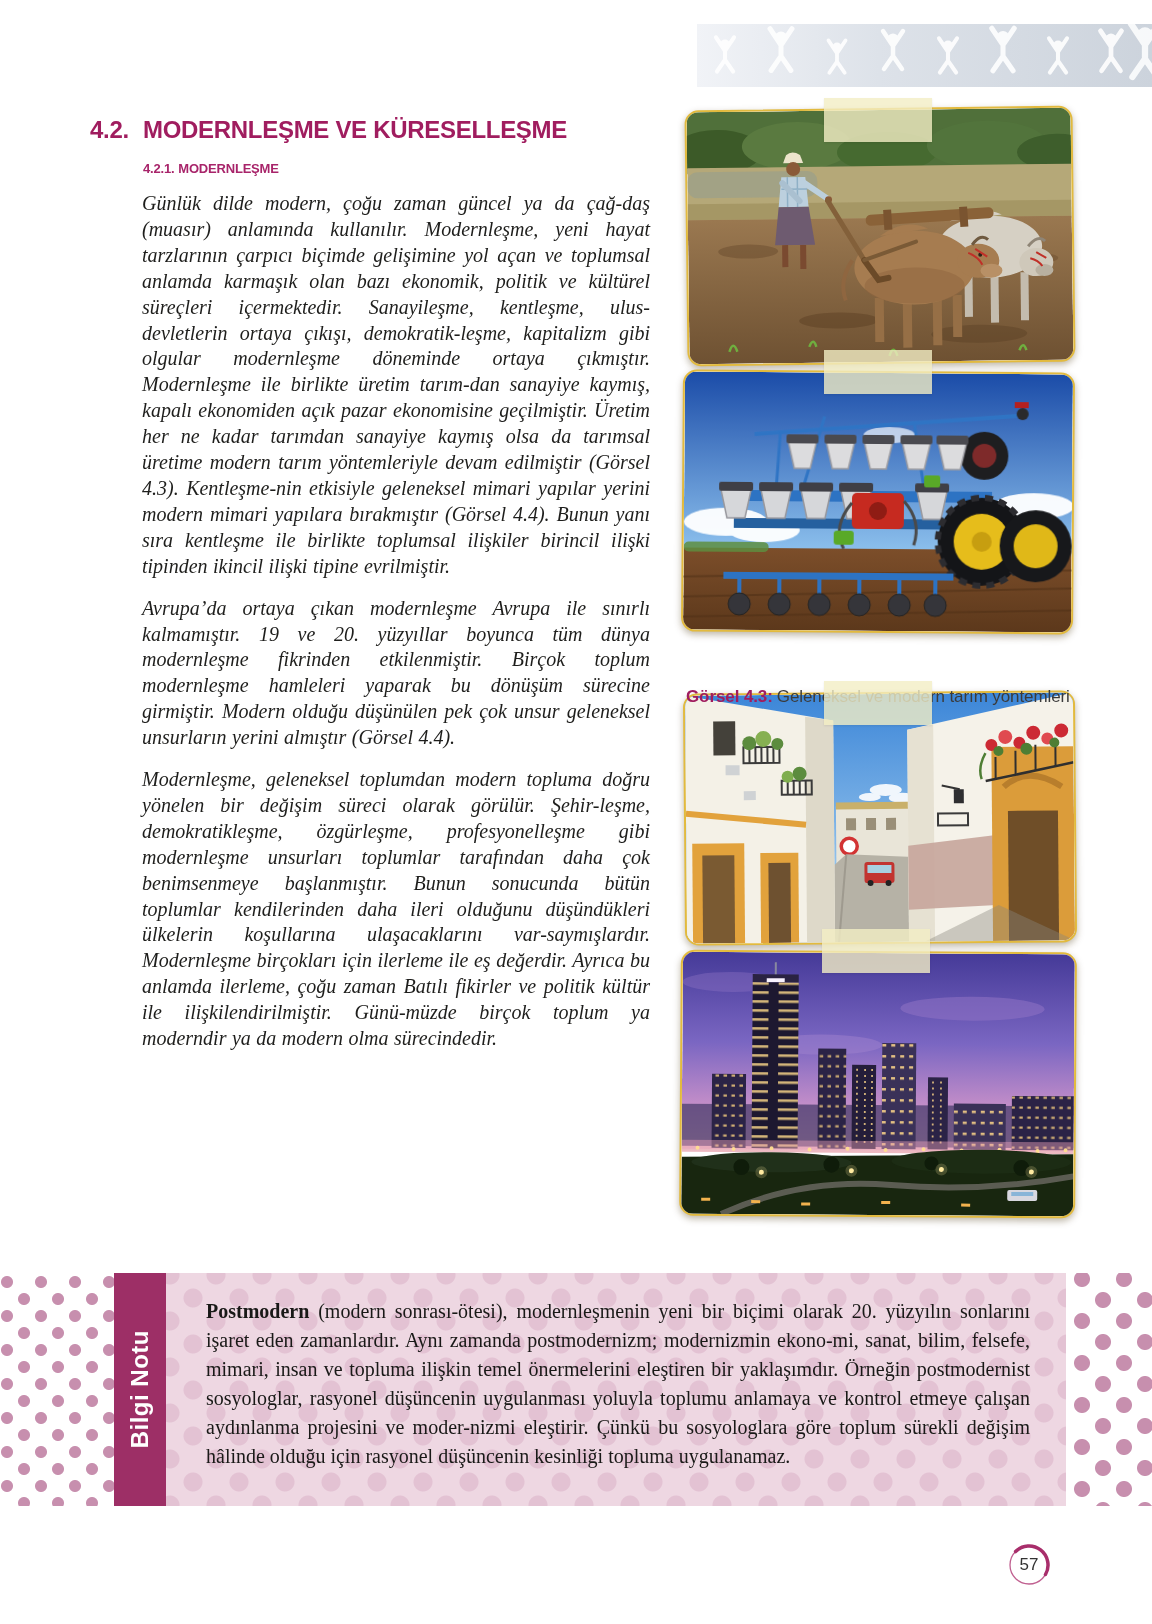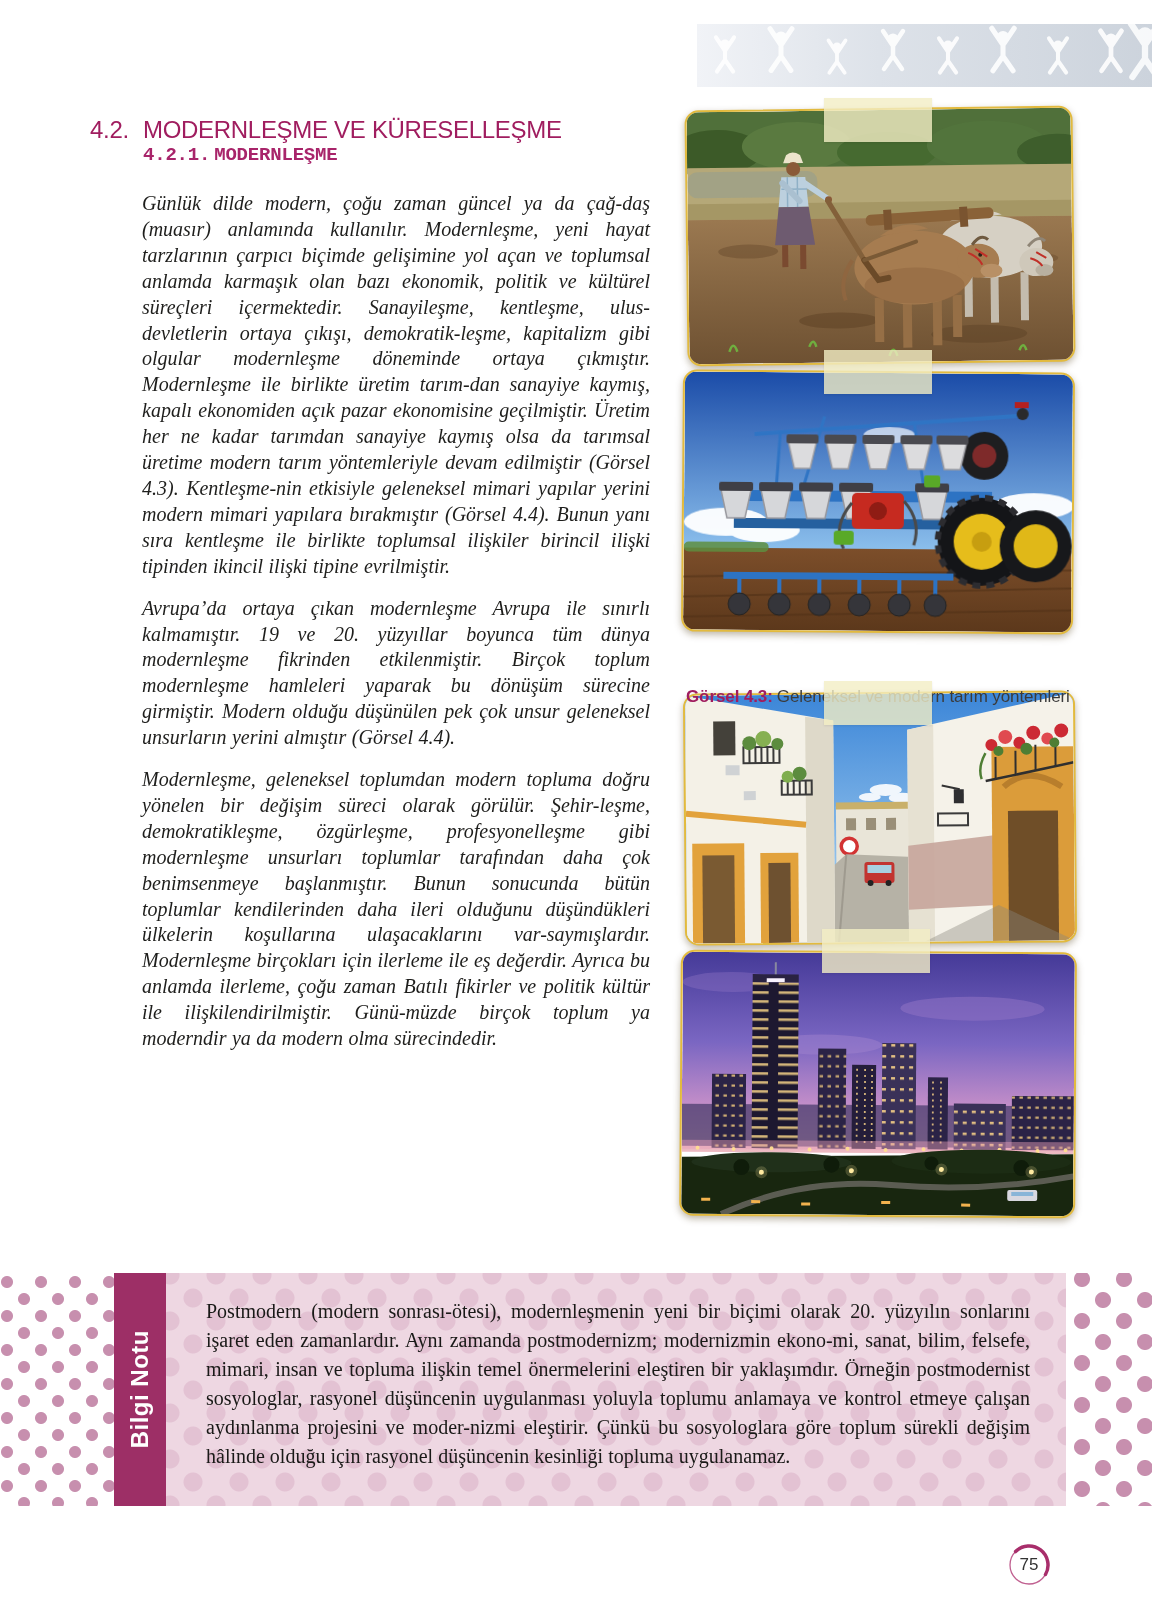--- a/index.html
+++ b/index.html
@@ -10,24 +10,24 @@
   .header-band{position:absolute;left:697px;top:24px;width:455px;height:63px;
     background:linear-gradient(90deg,#f1f3f7 0%,#dde2e9 40%,#ccd3dc 100%);
     display:flex;align-items:center;overflow:hidden;}
   .header-band svg{position:absolute;left:0;top:0;}
   .header-title{position:relative;z-index:2;margin-left:10px;
     font-family:"Liberation Sans",sans-serif;font-weight:bold;font-size:21px;
     letter-spacing:-0.4px;color:#a01d5f;white-space:nowrap;}
 
   
   .h1{position:absolute;left:90px;top:116px;font-family:"Liberation Sans",sans-serif;
-    font-weight:normal;font-size:24px;color:#a01d5f;letter-spacing:-0.3px;}
+    font-weight:bold;font-size:24px;color:#a01d5f;letter-spacing:-0.3px;}
   .h1 .num{display:inline-block;width:53px;}
-  .h2{position:absolute;left:143px;top:144px;font-family:Liberation Mono, monospace;
-    font-weight:bold;font-size:19px;color:#a8246a;letter-spacing:-0.2px;}
+  .h2{position:absolute;left:143px;top:161px;font-family:Liberation Sans, sans-serif;
+    font-weight:bold;font-size:13px;color:#a8246a;letter-spacing:-0.2px;}
   .h2 .num{margin-right:4px;}
 
   
   .body-col{position:absolute;left:142px;top:191px;width:508px;}
   .body-col p{margin:0 0 16px 0;font-size:20px;line-height:25.9px;text-align:justify;
     word-spacing:0.5px;font-style:italic;}
 
   
   .photo{position:absolute;border:2px solid #e2ba3e;border-radius:14px;overflow:hidden;
     box-shadow:0 3px 7px rgba(70,50,10,.35);background:#fff;}
@@ -63,21 +63,21 @@
     display:flex;align-items:center;justify-content:center;}
   .band-bar span{writing-mode:vertical-rl;transform:rotate(180deg);
     font-family:"Liberation Sans",sans-serif;font-weight:bold;font-size:24px;color:#fff;
     letter-spacing:0.5px;}
   .band-box{position:absolute;left:166px;top:0;width:900px;height:233px;background-color:#eed7e2;
     background-image:radial-gradient(circle,#e3c2d3 9px,transparent 10px),
                      radial-gradient(circle,#e3c2d3 9px,transparent 10px);
     background-size:46px 46px,46px 46px;background-position:4px 2px,27px 25px;
     box-sizing:border-box;padding:24px 36px 0 40px;}
   .band-box p{margin:0;font-size:20px;line-height:29px;text-align:justify;color:#191917;}
-  .band-box b{font-weight:normal;}
+  .band-box b{font-weight:bold;}
 
   
   .page-badge{position:absolute;left:1006px;top:1542px;width:46px;height:46px;}
   .page-badge .num{position:absolute;left:0;top:0;width:46px;height:46px;display:flex;
     align-items:center;justify-content:center;font-family:"Liberation Sans",sans-serif;
     font-size:17px;color:#333;}
 </style>
 </head>
 <body>
 
@@ -493,14 +493,14 @@
     <p><b>Postmodern</b><span> (modern sonrası-ötesi), modernleşmenin yeni bir biçimi olarak 20. yüzyılın sonlarını işaret eden zamanlardır. Aynı zamanda postmodernizm; modernizmin ekono-mi, sanat, bilim, felsefe, mimari, insan ve topluma ilişkin temel önermelerini eleştiren bir yaklaşımdır. Örneğin postmodernist sosyologlar, rasyonel düşüncenin uygulanması yoluyla toplumu anlamaya ve kontrol etmeye çalışan aydınlanma projesini ve moder-nizmi eleştirir. Çünkü bu sosyologlara göre toplum sürekli değişim hâlinde olduğu için rasyonel düşüncenin kesinliği topluma uygulanamaz.</span></p>
   </div>
   <div class="dots-right"></div>
 </div>
 
 <div class="page-badge">
   <svg width="46" height="46" viewBox="0 0 46 46">
     <circle cx="23" cy="23" r="19" fill="#ffffff" stroke="#c06090" stroke-width="1.3"></circle>
     <path d="M 9.6,9.6 A 19,19 0 0 1 39.5,32.5" stroke="#a82e6b" stroke-width="3.5" fill="none" stroke-linecap="round"></path>
   </svg>
-  <div class="num">75</div>
+  <div class="num">57</div>
 </div>
 
 </body></html>

